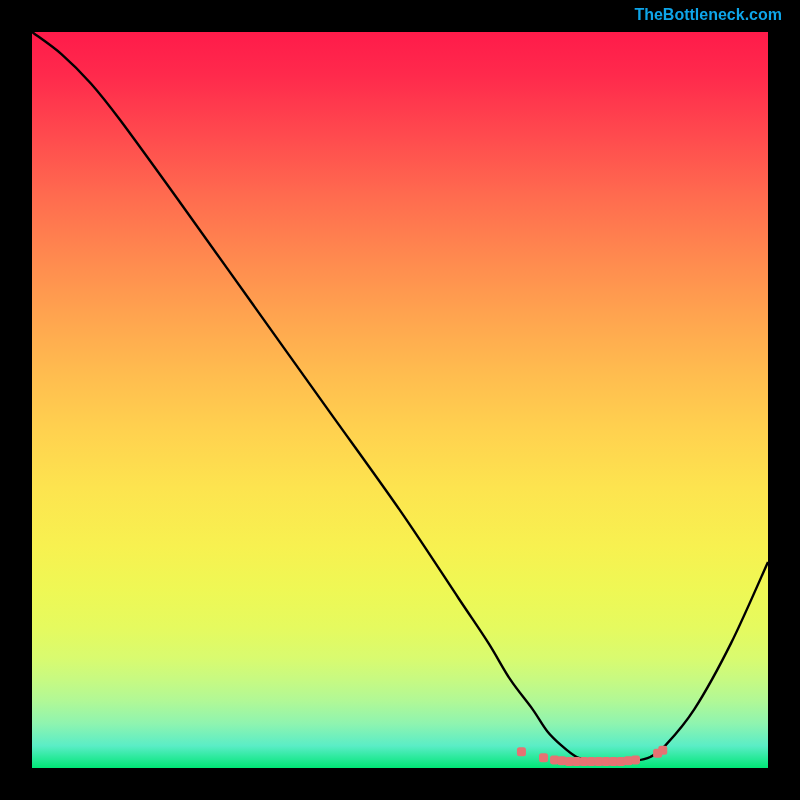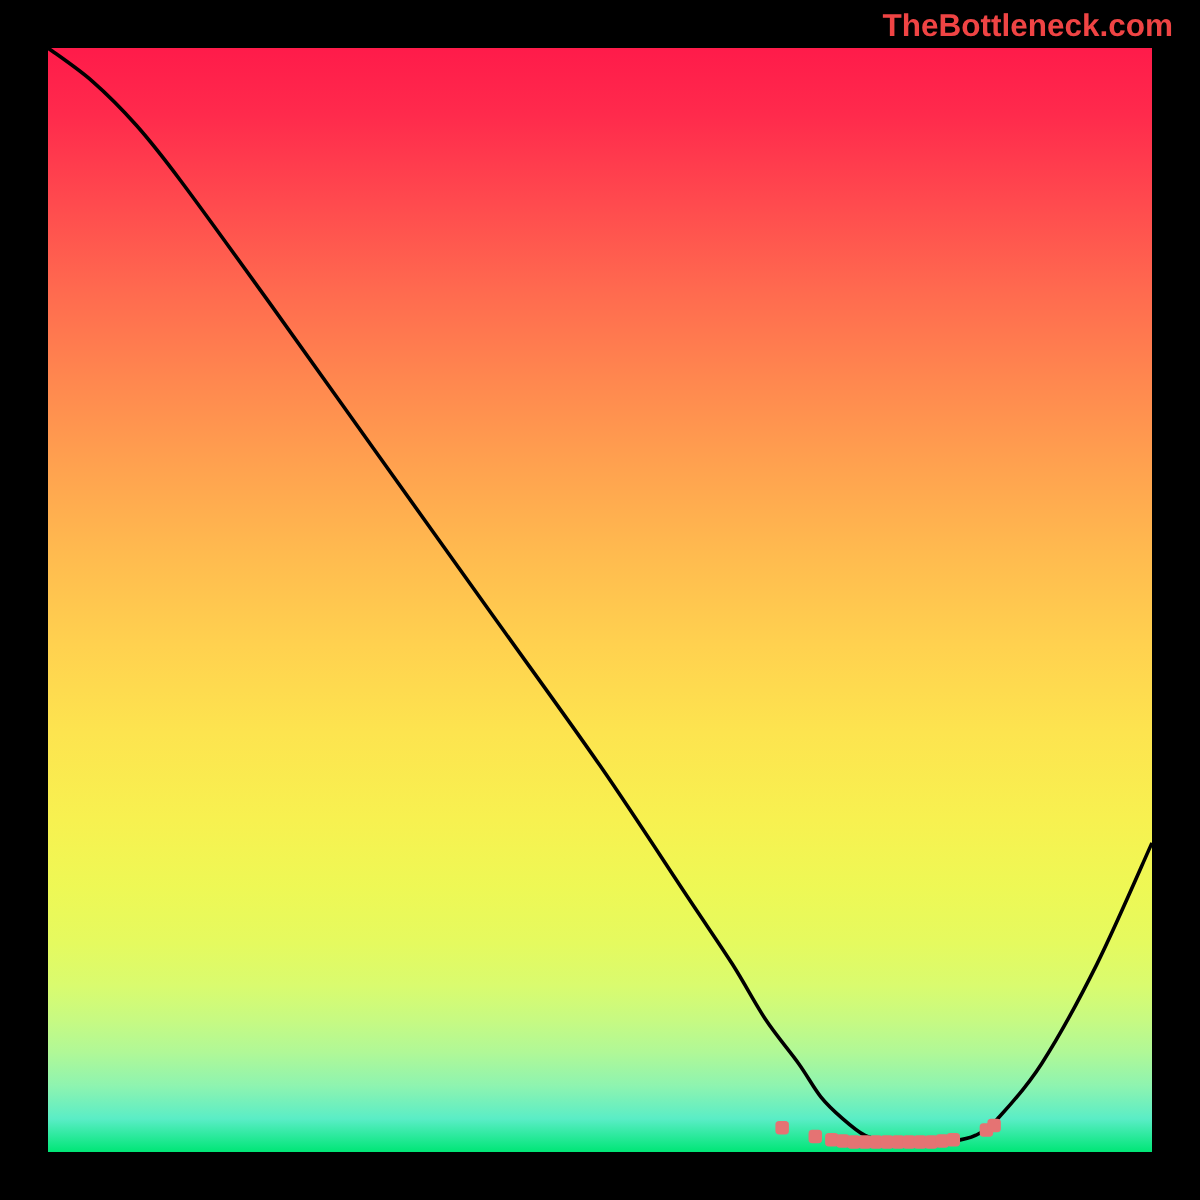--- a/index.html
+++ b/index.html
@@ -7,22 +7,22 @@
     width: 800px;
     height: 800px;
     background: #000000;
     position: relative;
     font-family: Arial, sans-serif;
   }
   .watermark {
     position: absolute;
     top: 6px;
     right: 18px;
-    color: #ef4444;
-    font-size: 21px;
+    color: #0ea5e9;
+    font-size: 16px;
     font-weight: bold;
     z-index: 10;
   }
   .plot-area {
     position: absolute;
     left: 32px;
     top: 32px;
     width: 736px;
     height: 736px;
     background: linear-gradient(to bottom,

